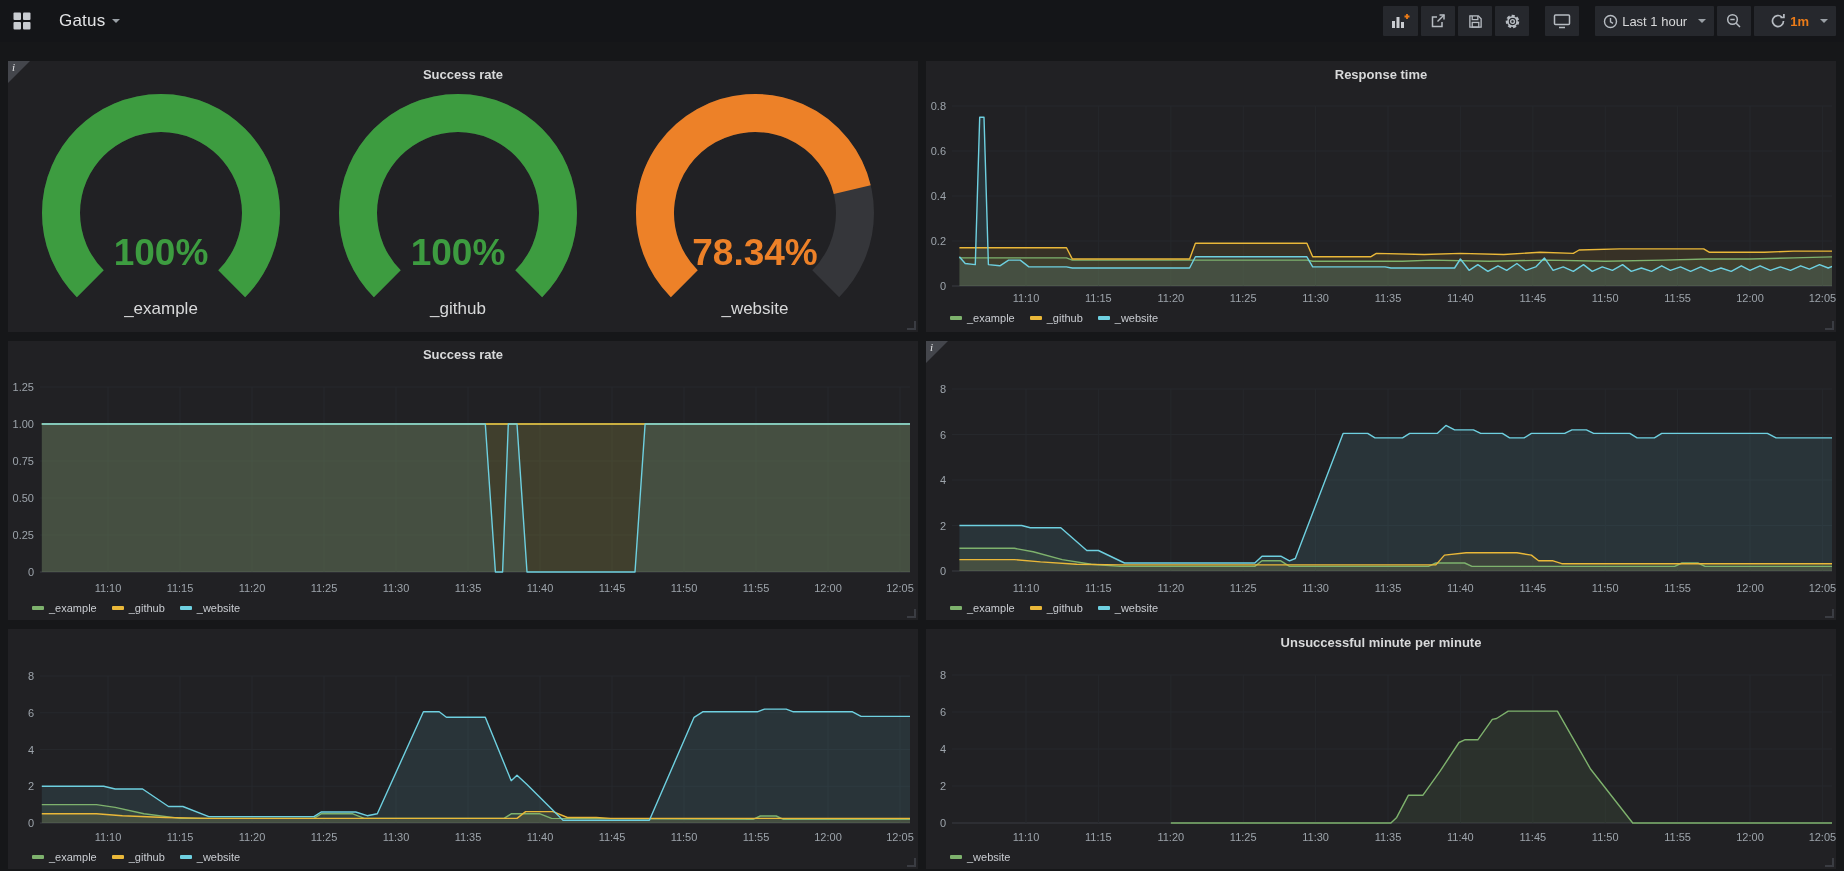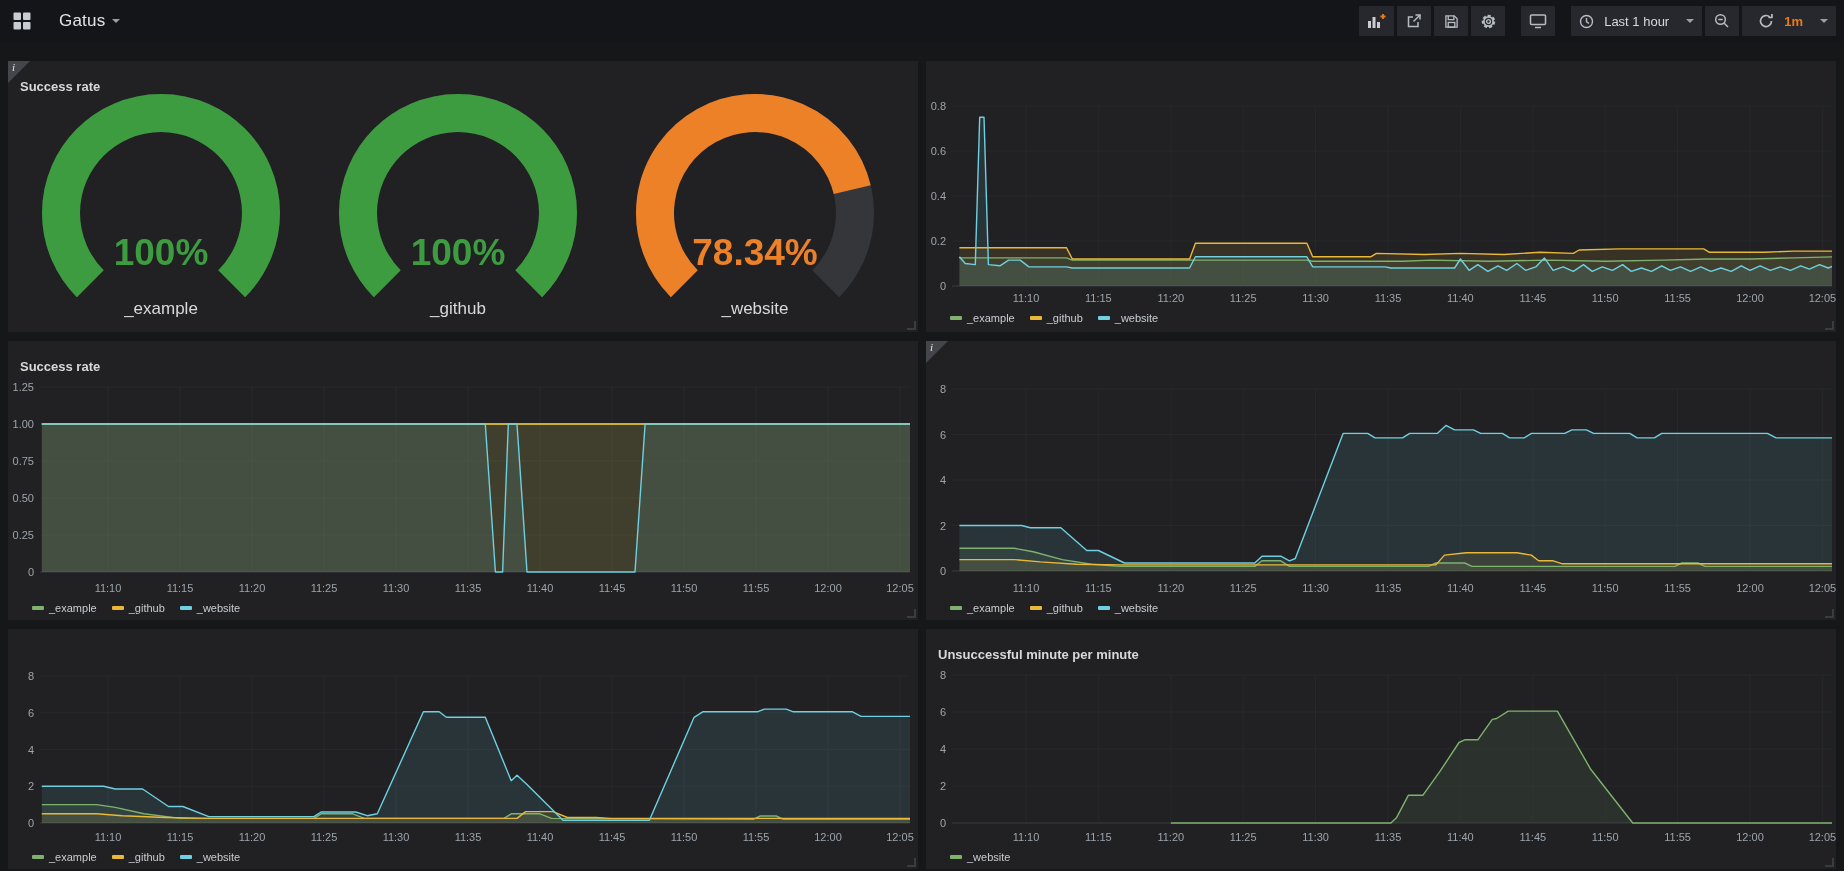--- a/index.html
+++ b/index.html
@@ -9,30 +9,30 @@
   
   header{position:absolute;top:0;left:0;width:1844px;height:42px;background:#141518;
          display:flex;align-items:center;justify-content:space-between;padding:0 8px;box-sizing:border-box;}
   .nav-left{display:flex;align-items:center;gap:27px;padding-left:4px;}
   .dash-title-wrap{display:flex;align-items:center;cursor:pointer;}
   .dash-title{font-size:17px;color:#e3e4e6;letter-spacing:.2px;}
   .caret{width:0;height:0;border-left:4px solid transparent;border-right:4px solid transparent;
          border-top:4px solid #9aa0a6;display:inline-block;margin-left:7px;}
   .nav-right{display:flex;align-items:center;}
   .nav-btn{height:30px;min-width:34px;background:#26282d;border:none;display:flex;align-items:center;
-           justify-content:center;gap:10px;color:#b7bcc2;font-size:13px;cursor:pointer;padding:0 8px;
+           justify-content:center;gap:4px;color:#b7bcc2;font-size:13px;cursor:pointer;padding:0 8px;
            margin-left:3px;border-radius:1px;font-family:inherit;}
   .gap-left{margin-left:16px;}
   .time-label{color:#d8d9da;}
   .interval{color:#eb7b18;font-weight:700;}
 
   
   .panel{position:absolute;background:#212124;box-sizing:border-box;}
-  .panel-title{position:absolute;top:0;left:0;right:0;height:27px;line-height:27px;margin:12px;
-               text-align:left;font-size:13px;font-weight:700;color:#d8d9da;cursor:pointer;z-index:3;}
+  .panel-title{position:absolute;top:0;left:0;right:0;height:27px;line-height:27px;margin:0;
+               text-align:center;font-size:13px;font-weight:700;color:#d8d9da;cursor:pointer;z-index:3;}
   .chart-mount{position:absolute;inset:0;z-index:1;}
   .chart-svg{position:absolute;inset:0;}
   svg text{font-family:"Liberation Sans",sans-serif;}
   .legend{position:absolute;left:24px;display:flex;gap:15px;font-size:11px;color:#c9ccd1;z-index:2;}
   .legend-item{display:flex;align-items:center;cursor:pointer;}
   .legend-dash{width:12px;height:4px;border-radius:1px;display:inline-block;margin-right:5px;}
   .info-corner{position:absolute;top:0;left:0;width:0;height:0;z-index:4;
                border-top:22px solid #44464c;border-right:22px solid transparent;cursor:pointer;}
   .info-corner span{position:absolute;top:-22px;left:4px;font-size:11px;font-style:italic;
                     font-family:"Liberation Serif",serif;color:#e6e7e9;}
@@ -164,20 +164,21 @@
           <path d="M676.29 222.71 A100 100 0 1 1 817.71 222.71" stroke="#35363a" stroke-width="38" fill="none"></path>
           <path d="M676.29 222.71 A100 100 0 1 1 844.24 128.69" stroke="#ED8128" stroke-width="38" fill="none"></path>
           <text x="747" y="204" text-anchor="middle" font-size="37" font-weight="bold" fill="#ED8128">78.34%</text>
           <text x="747" y="253" text-anchor="middle" font-size="17" fill="#d8d9da">_website</text>
         </svg>
       </div>
     <span class="resize-handle"></span>
   </section>
 
   <section class="panel" style="left:926px;top:61px;width:910px;height:271px">
+    <h2 class="panel-title">Response time</h2>
     <div class="chart-mount">
         <svg width="910" height="271" class="chart-svg">
           <line x1="26" x2="906" y1="225" y2="225" stroke="#3a3d43" stroke-width="1"></line>
           <text x="20" y="229" text-anchor="end" font-size="11" fill="#9da4ab">0</text>
           <line x1="26" x2="906" y1="180" y2="180" stroke="#26282c" stroke-width="1"></line>
           <text x="20" y="184" text-anchor="end" font-size="11" fill="#9da4ab">0.2</text>
           <line x1="26" x2="906" y1="135" y2="135" stroke="#26282c" stroke-width="1"></line>
           <text x="20" y="139" text-anchor="end" font-size="11" fill="#9da4ab">0.4</text>
           <line x1="26" x2="906" y1="90.00000000000003" y2="90.00000000000003" stroke="#26282c" stroke-width="1"></line>
           <text x="20" y="94.00000000000003" text-anchor="end" font-size="11" fill="#9da4ab">0.6</text>

